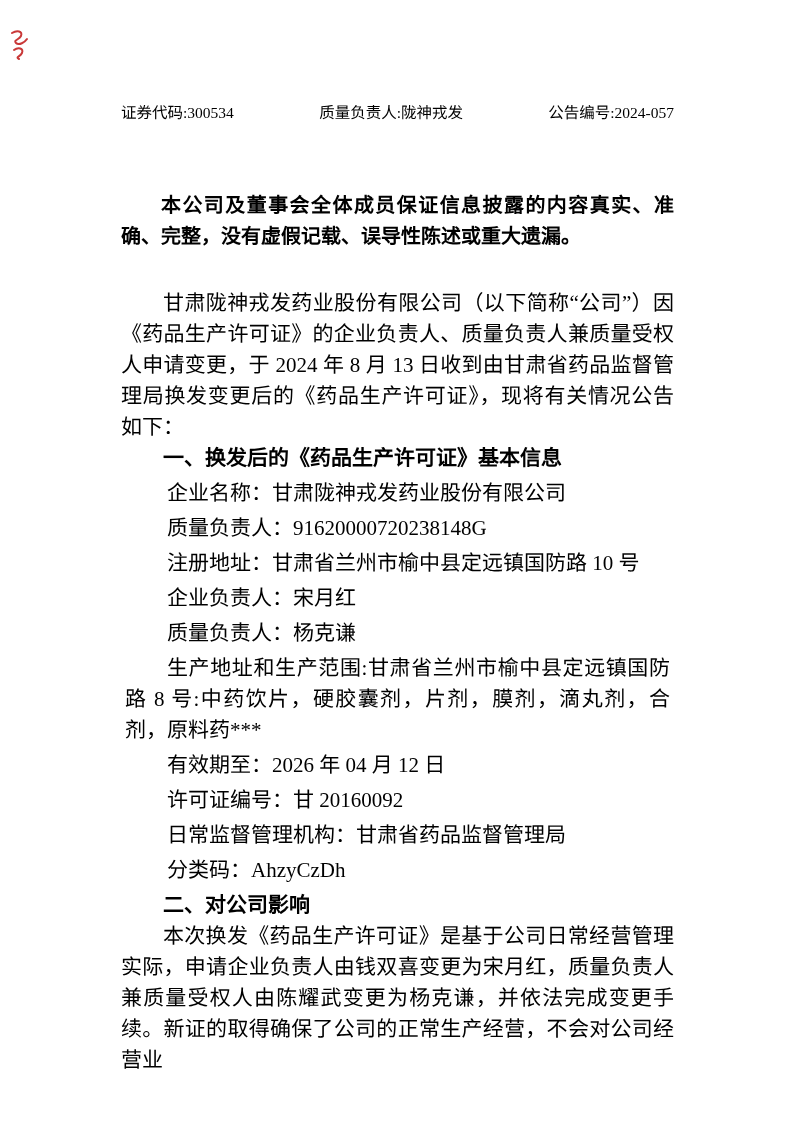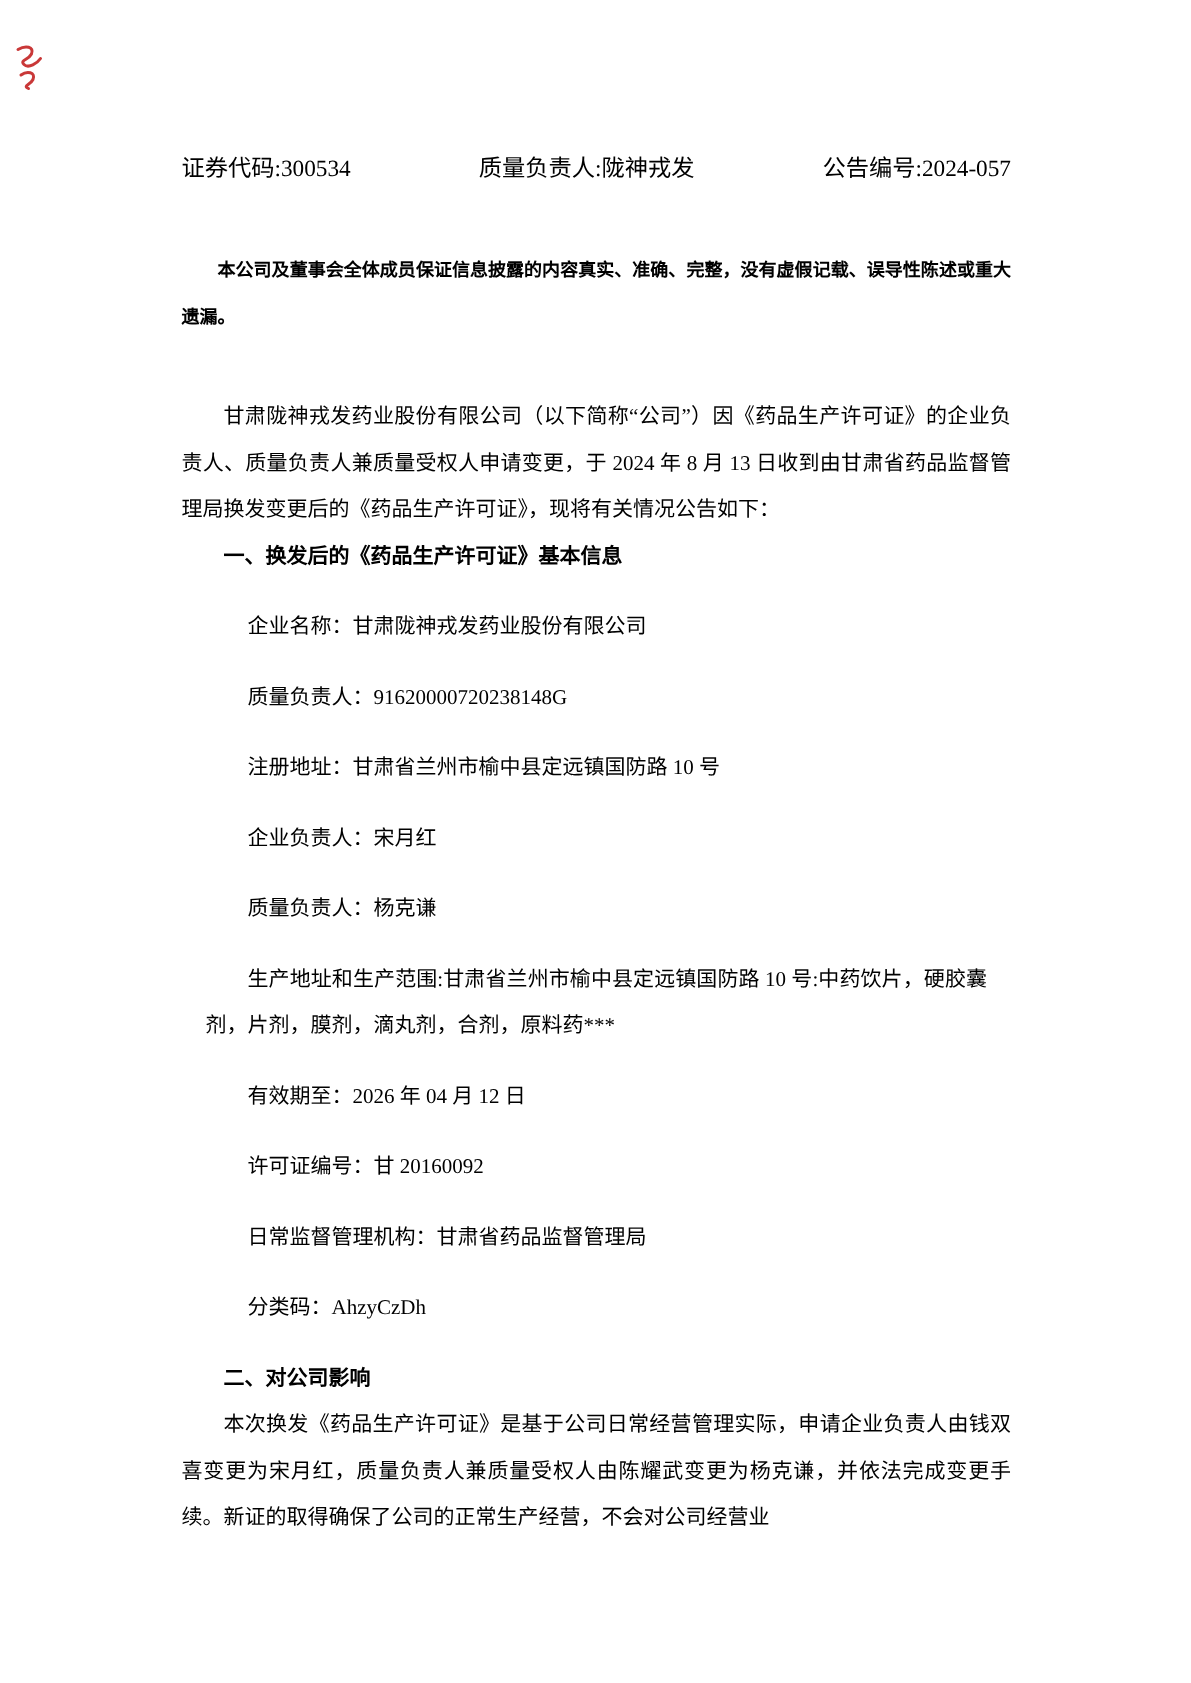--- a/index.html
+++ b/index.html
@@ -46,45 +46,45 @@
     letter-spacing: 1px;
   }
   .title-line2 {
     margin-top: 11px;
     font-size: 22px;
     font-weight: bold;
     line-height: 30px;
     letter-spacing: 0.5px;
   }
   .disclaimer {
-    margin-top: 42px;
-    font-size: 12px;
+    margin-top: 67px;
+    font-size: 20px;
     font-weight: bold;
     line-height: 31px;
     text-align: justify;
     text-indent: 2em;
   }
   .body-block {
     margin-top: 36px;
-    font-size: 14px;
+    font-size: 21px;
     line-height: 31px;
     text-align: justify;
   }
   .para {
     text-indent: 2em;
     margin: 0;
   }
   .section-heading {
     font-weight: bold;
     text-indent: 2em;
     margin: 0;
   }
   .item-line {
     text-indent: 2em;
-    margin: 16px;
+    margin: 4px;
   }
 </style>
 </head>
 <body>
 
 <div class="page">
 
   <svg class="red-mark" viewBox="0 0 26 34" xmlns="http://www.w3.org/2000/svg" aria-hidden="true">
     <path d="M4 5 C9 2, 15 3, 13 8 C11 12, 5 12, 8 15 C11 18, 17 14, 19 11" fill="none" stroke="#c01515" stroke-width="2" stroke-linecap="round" opacity="0.85"></path>
     <path d="M6 22 C10 19, 16 20, 14 25 C12 29, 7 29, 11 31" fill="none" stroke="#c01515" stroke-width="2" stroke-linecap="round" opacity="0.85"></path>
@@ -102,21 +102,21 @@
   <div class="body-block">
     <p class="para">甘肃陇神戎发药业股份有限公司（以下简称“公司”）因《药品生产许可证》的企业负责人、质量负责人兼质量受权人申请变更，于 2024 年 8 月 13 日收到由甘肃省药品监督管理局换发变更后的《药品生产许可证》，现将有关情况公告如下：</p>
 
     <p class="section-heading">一、换发后的《药品生产许可证》基本信息</p>
 
     <p class="item-line">企业名称：甘肃陇神戎发药业股份有限公司</p>
     <p class="item-line">质量负责人：91620000720238148G</p>
     <p class="item-line">注册地址：甘肃省兰州市榆中县定远镇国防路 10 号</p>
     <p class="item-line">企业负责人：宋月红</p>
     <p class="item-line">质量负责人：杨克谦</p>
-    <p class="item-line">生产地址和生产范围:甘肃省兰州市榆中县定远镇国防路 10 号:中药饮片，硬胶囊剂，片剂，膜剂，滴丸剂，合剂，原料药***</p>
+    <p class="item-line">生产地址和生产范围:甘肃省兰州市榆中县定远镇国防路 8 号:中药饮片，硬胶囊剂，片剂，膜剂，滴丸剂，合剂，原料药***</p>
     <p class="item-line">有效期至：2026 年 04 月 12 日</p>
     <p class="item-line">许可证编号：甘 20160092</p>
     <p class="item-line">日常监督管理机构：甘肃省药品监督管理局</p>
     <p class="item-line">分类码：AhzyCzDh</p>
 
     <p class="section-heading">二、对公司影响</p>
     <p class="para">本次换发《药品生产许可证》是基于公司日常经营管理实际，申请企业负责人由钱双喜变更为宋月红，质量负责人兼质量受权人由陈耀武变更为杨克谦，并依法完成变更手续。新证的取得确保了公司的正常生产经营，不会对公司经营业</p>
   </div>
 
 </div>

